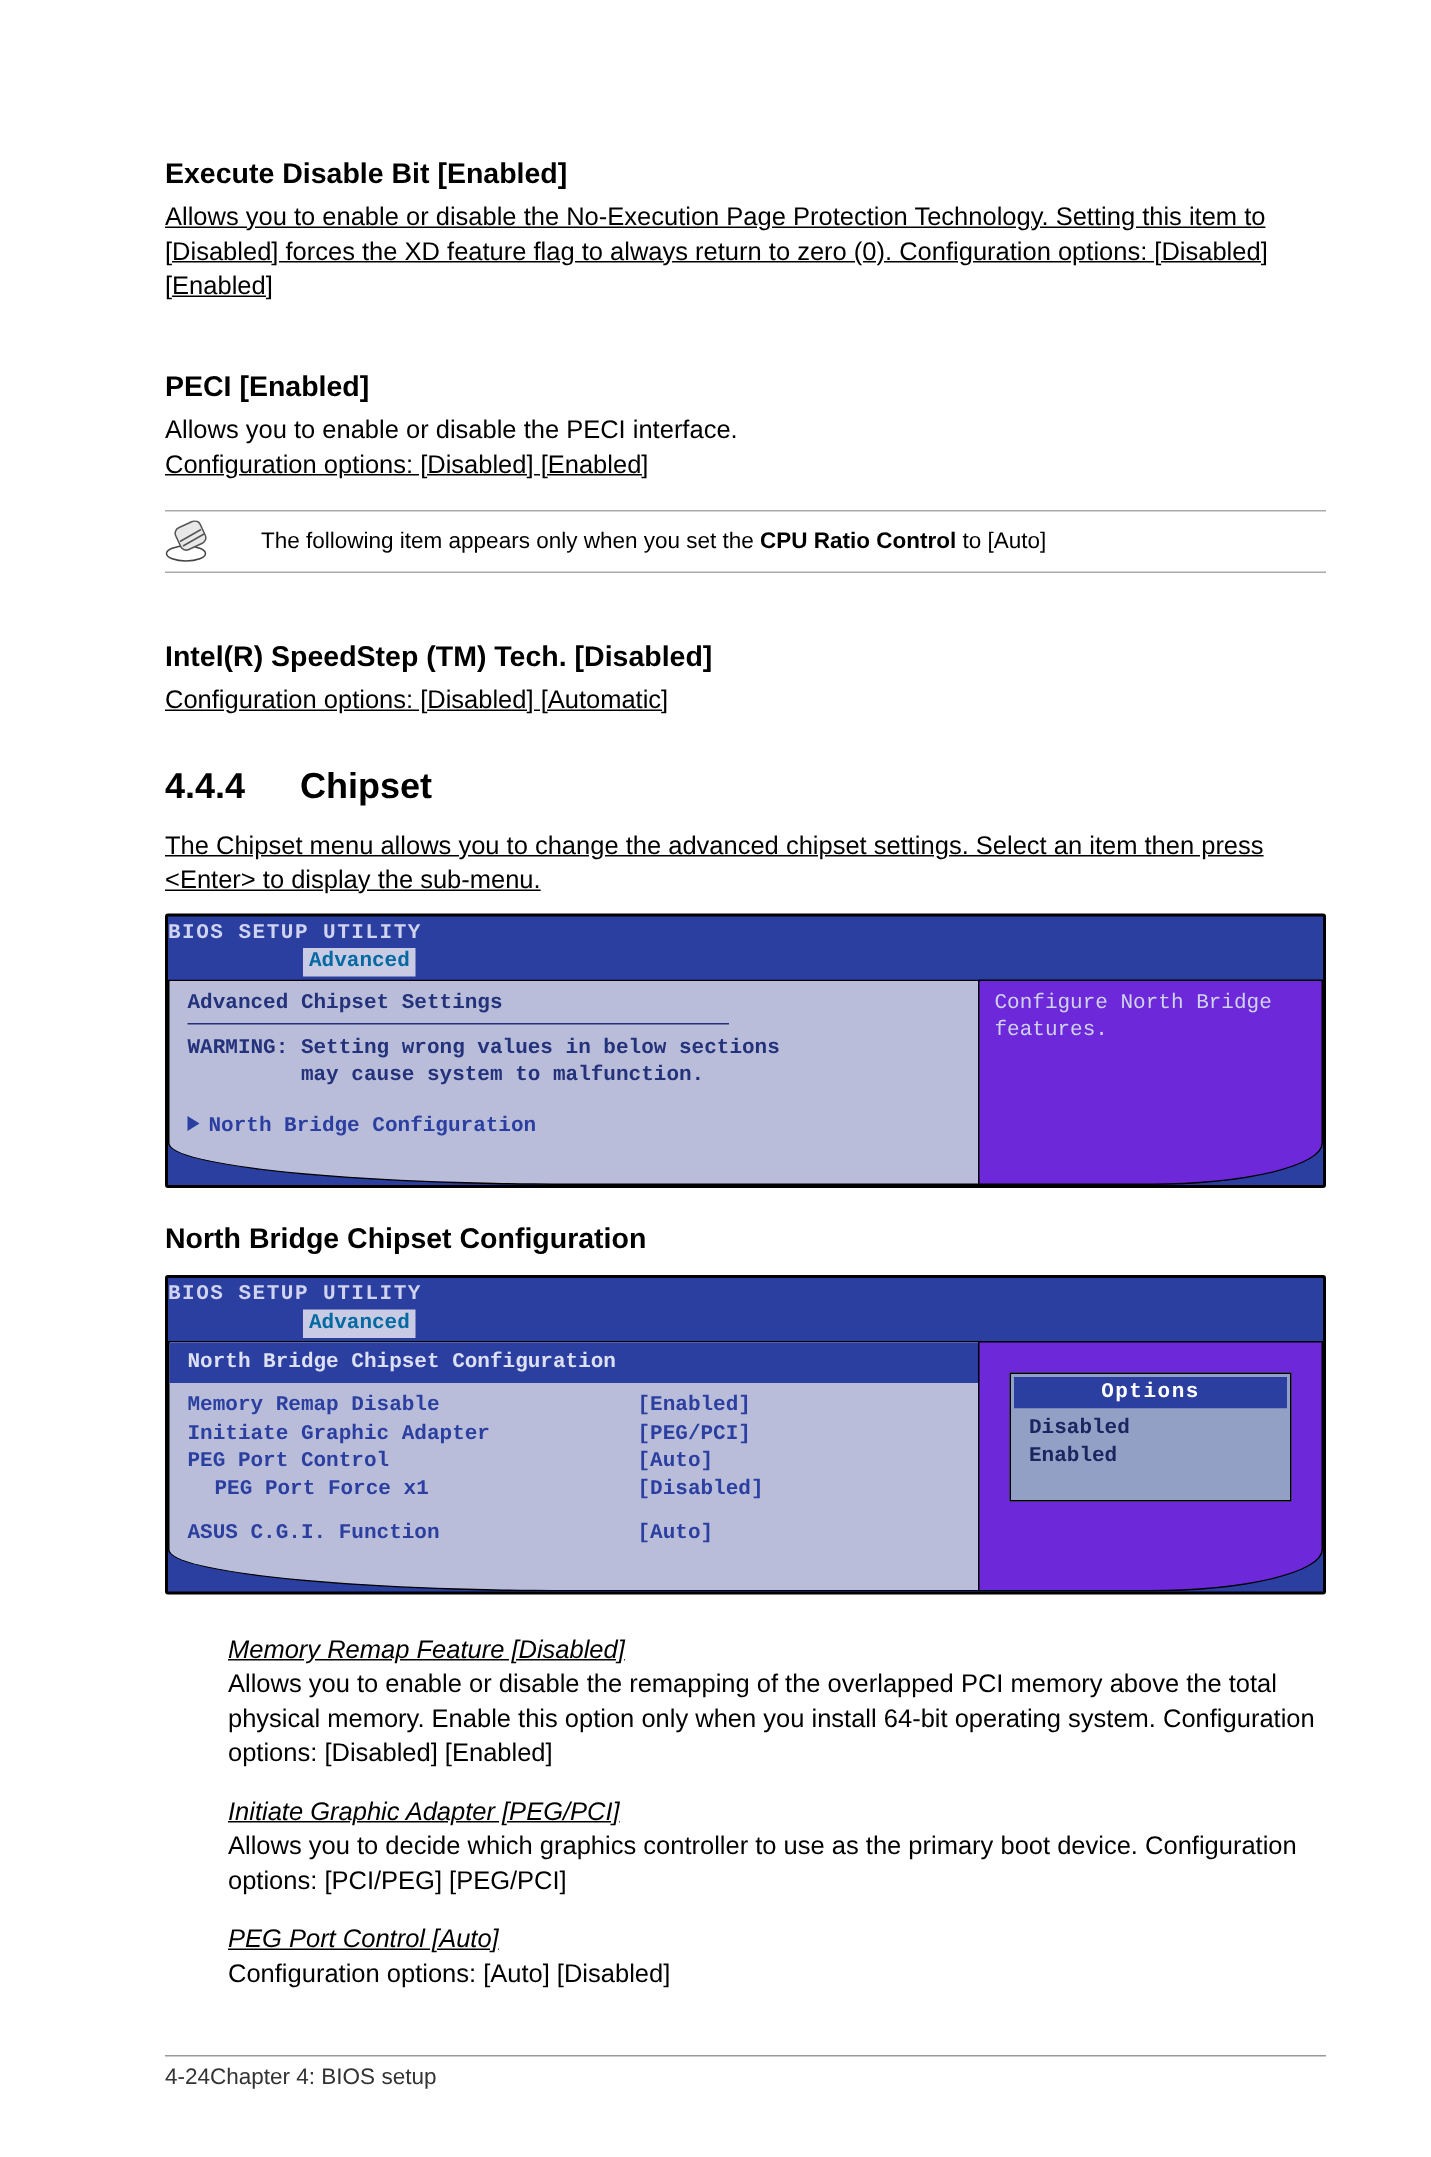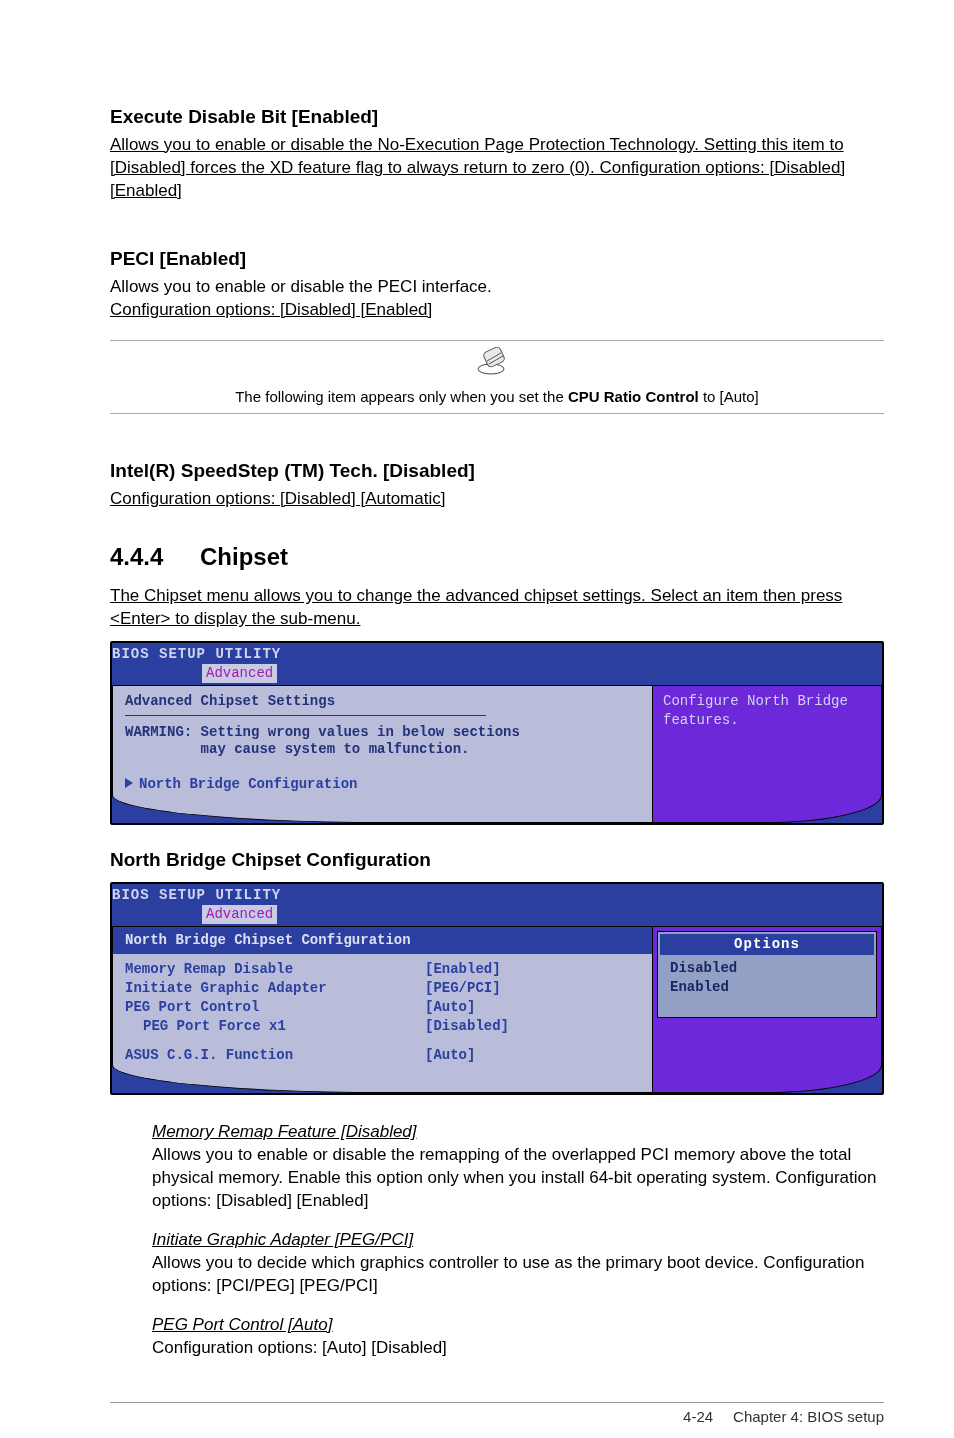--- a/index.html
+++ b/index.html
@@ -19,23 +19,22 @@
     margin-bottom: 4px;
     margin-top: 44px;
   }
   p.body { margin-bottom: 18px; text-decoration: underline; }
   .note-block {
     border-top: 1px solid #aaa;
     border-bottom: 1px solid #aaa;
     padding: 6px 0;
     display: flex;
     align-items: center;
-    gap: 12px;
+    gap: 24px;
     margin-bottom: 14px;
-    flex-direction: column;
   }
   .note-icon { width: 40px; height: 28px; flex: 0 0 auto; }
   .note-text { font-size: 15px; }
   h2.section-heading {
     font-size: 24px;
     font-weight: bold;
     margin: 30px 0 12px 0;
   }
   h2.section-heading .sec-num { display: inline-block; width: 90px; }
 
@@ -53,22 +52,22 @@
   .bios-title-bar {
     text-align: left;
     color: #d0d3ee;
     font-weight: bold;
     padding: 2px 0 0 0;
     letter-spacing: 1px;
   }
   .bios-tab {
     display: inline-block;
     background: #c9cbe4;
-    color: #a21caf;
-    font-weight: normal;
+    color: #0369a1;
+    font-weight: bold;
     padding: 0 4px;
     margin-left: 90px;
     margin-bottom: 2px;
   }
   .bios-body { display: flex; }
   .bios-left {
     flex: 1;
     background: #b9bdda;
     color: #23327a;
     border: 1px solid #000;
@@ -147,27 +146,26 @@
   .sub-heading {
     font-size: 19px;
     font-weight: bold;
     margin-top: 22px;
     margin-bottom: 4px;
   }
   .u-item { text-decoration: underline; font-style: italic; }
   .indent-block { padding-left: 42px; margin-bottom: 16px; }
   .footer {
     display: flex;
-    justify-content: flex-end;
+    justify-content: flex-start;
     font-size: 15px;
     color: #333;
     margin-top: 42px;
     border-top: 1px solid #999;
     padding-top: 4px;
-    gap: 20px;
   }
 </style>
 </head>
 <body>
 
 <h3 class="item-heading">Execute Disable Bit [Enabled]</h3>
 <p class="body">Allows you to enable or disable the No-Execution Page Protection Technology. Setting this item to [Disabled] forces the XD feature flag to always return to zero (0). Configuration options: [Disabled] [Enabled]</p>
 
 <h3 class="item-heading">PECI [Enabled]</h3>
 <p>Allows you to enable or disable the PECI interface.</p>
@@ -236,21 +234,21 @@
       <div class="cfg-row">
         <span class="label indent">PEG Port Force x1</span>
         <span class="value">[Disabled]</span>
       </div>
       <div style="height:10px"></div>
       <div class="cfg-row">
         <span class="label">ASUS C.G.I. Function</span>
         <span class="value">[Auto]</span>
       </div>
     </div>
-    <div class="bios-right" style="padding:4px">
+    <div class="bios-right" style="padding:20px">
       <div class="options-box-outer">
         <div class="options-box-title">Options</div>
         <div class="options-box-body">
           <div>Disabled</div>
           <div>Enabled</div>
         </div>
       </div>
     </div>
   </div>
 </div>

